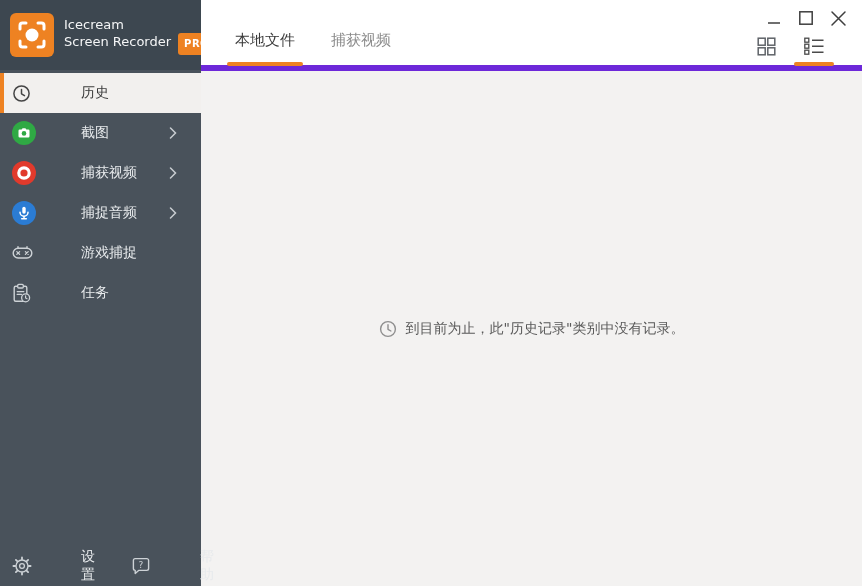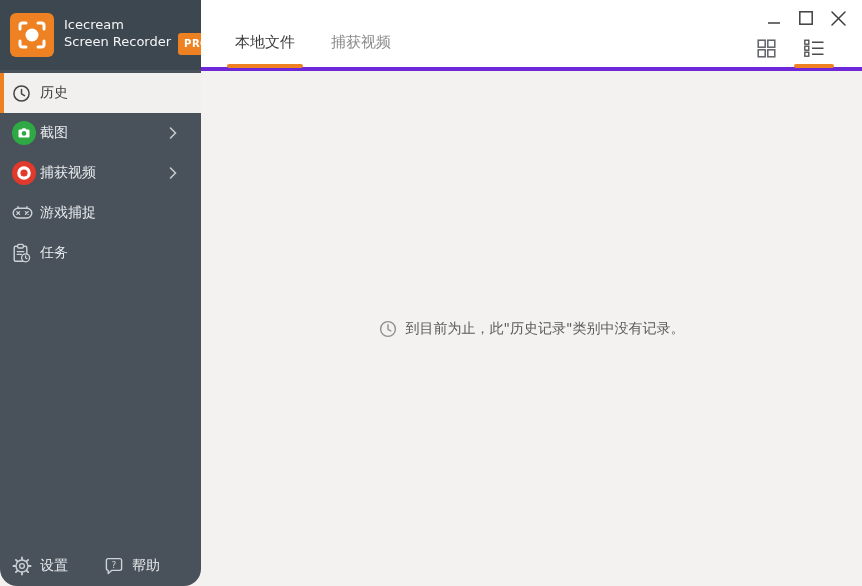--- a/index.html
+++ b/index.html
@@ -8,21 +8,21 @@
     font-family: "DejaVu Sans", "Liberation Sans", sans-serif;
     background: var(--content-bg, #f3f2f1);
     overflow: hidden;
   }
   .window { width:862px; height:586px; display:flex; }
 
   
   .sidebar {
     width:201px; min-width:201px; height:100%;
     background: var(--sidebar-bg, #49525b);
-    display:flex; flex-direction:column;border-radius:17px;
+    display:flex; flex-direction:column;
   }
   .brand {
     height:70px; background: var(--sidebar-header-bg, #3d4750);
     display:flex; align-items:center; padding:0 0 0 10px;
   }
   .brand-logo { width:44px; height:44px; margin-right:10px; flex:none; }
   .brand-text { color:#f4f5f6; font-size:13px; line-height:17px; white-space:nowrap; }
   .brand-line2 { display:flex; align-items:flex-start; }
   .pro-badge {
     display:inline-block; margin-left:7px;
@@ -36,30 +36,30 @@
     border-left:4px solid transparent;
     padding:0 24px 0 8px; cursor:pointer;
     color:#e7eaec; font-size:14px;
   }
   .menu-item.active {
     background: var(--active-item-bg, #f2f0ee);
     border-left-color: var(--accent, #ee8222);
     color:#3c3c3c;
   }
   .mi-icon { width:28px; display:flex; align-items:center; flex:none; }
-  .mi-label { flex:1 1 auto; }
+  .mi-label { flex:1 1 auto;margin-left:41px; }
   .mi-chevron { width:8px; height:12px; flex:none; }
   .sidebar-spacer { flex:1 1 auto; }
   .footer-menu { display:flex; flex-direction:row; }
 
   
   .main { flex:1 1 auto; display:flex; flex-direction:column; height:100%; }
   .topbar {
     position:relative; height:71px; background:#ffffff;
-    border-bottom:4px solid #6d28d9; flex:none;
+    border-bottom:6px solid #6d28d9; flex:none;
   }
   .tabs { position:absolute; left:26px; bottom:0; display:flex; gap:20px; height:40px; }
   .tab {
     position:relative; display:flex; align-items:center;
     padding:0 8px 10px; font-size:15px; color:#8b8b8b; cursor:pointer;
     white-space:nowrap;
   }
   .tab.active { color:#3b3b3b; }
   .tab.active::after {
     content:""; position:absolute; left:0; right:0; bottom:-1px;
@@ -143,20 +143,34 @@
             <circle cx="12" cy="12" r="12" fill="#e13a2c"></circle>
             <circle cx="12" cy="12" r="5.2" stroke="#ffffff" stroke-width="3.2" fill="none"></circle>
           </svg>
         </span>
         <span class="mi-label">捕获视频</span>
         <svg class="mi-chevron" viewBox="0 0 8 12">
           <path d="M1.5 1 L6.5 6 L1.5 11" stroke="#c9cdd1" stroke-width="1.5" fill="none" stroke-linecap="round"></path>
         </svg>
       </div>
 
+      <div class="menu-item">
+        <span class="mi-icon">
+          <svg width="24" height="24" viewBox="0 0 24 24">
+            <circle cx="12" cy="12" r="12" fill="#2b7cd4"></circle>
+            <rect x="10.3" y="5.8" width="3.4" height="7" rx="1.7" fill="#ffffff"></rect>
+            <path d="M8 11.2 a4 4 0 0 0 8 0" stroke="#ffffff" stroke-width="1.5" fill="none" stroke-linecap="round"></path>
+            <path d="M12 15.4 V17.4 M9.7 17.8 H14.3" stroke="#ffffff" stroke-width="1.5" stroke-linecap="round"></path>
+          </svg>
+        </span>
+        <span class="mi-label">捕捉音频</span>
+        <svg class="mi-chevron" viewBox="0 0 8 12">
+          <path d="M1.5 1 L6.5 6 L1.5 11" stroke="#c9cdd1" stroke-width="1.5" fill="none" stroke-linecap="round"></path>
+        </svg>
+      </div>
 
       <div class="menu-item">
         <span class="mi-icon">
           <svg width="21" height="20" viewBox="0 0 21 20" fill="none">
             <path d="M6 5.2 v-1.6 M15 5.2 v-1.6" stroke="#cdd2d6" stroke-width="1.4" stroke-linecap="round"></path>
             <rect x="1.2" y="5.2" width="18.6" height="9.8" rx="4.9" stroke="#cdd2d6" stroke-width="1.4"></rect>
             <path d="M4.8 8.6 L7.6 11.4 M7.6 8.6 L4.8 11.4" stroke="#cdd2d6" stroke-width="1.3" stroke-linecap="round"></path>
             <path d="M13.4 8.6 L16.2 11.4 M16.2 8.6 L13.4 11.4" stroke="#cdd2d6" stroke-width="1.3" stroke-linecap="round"></path>
           </svg>
         </span>

